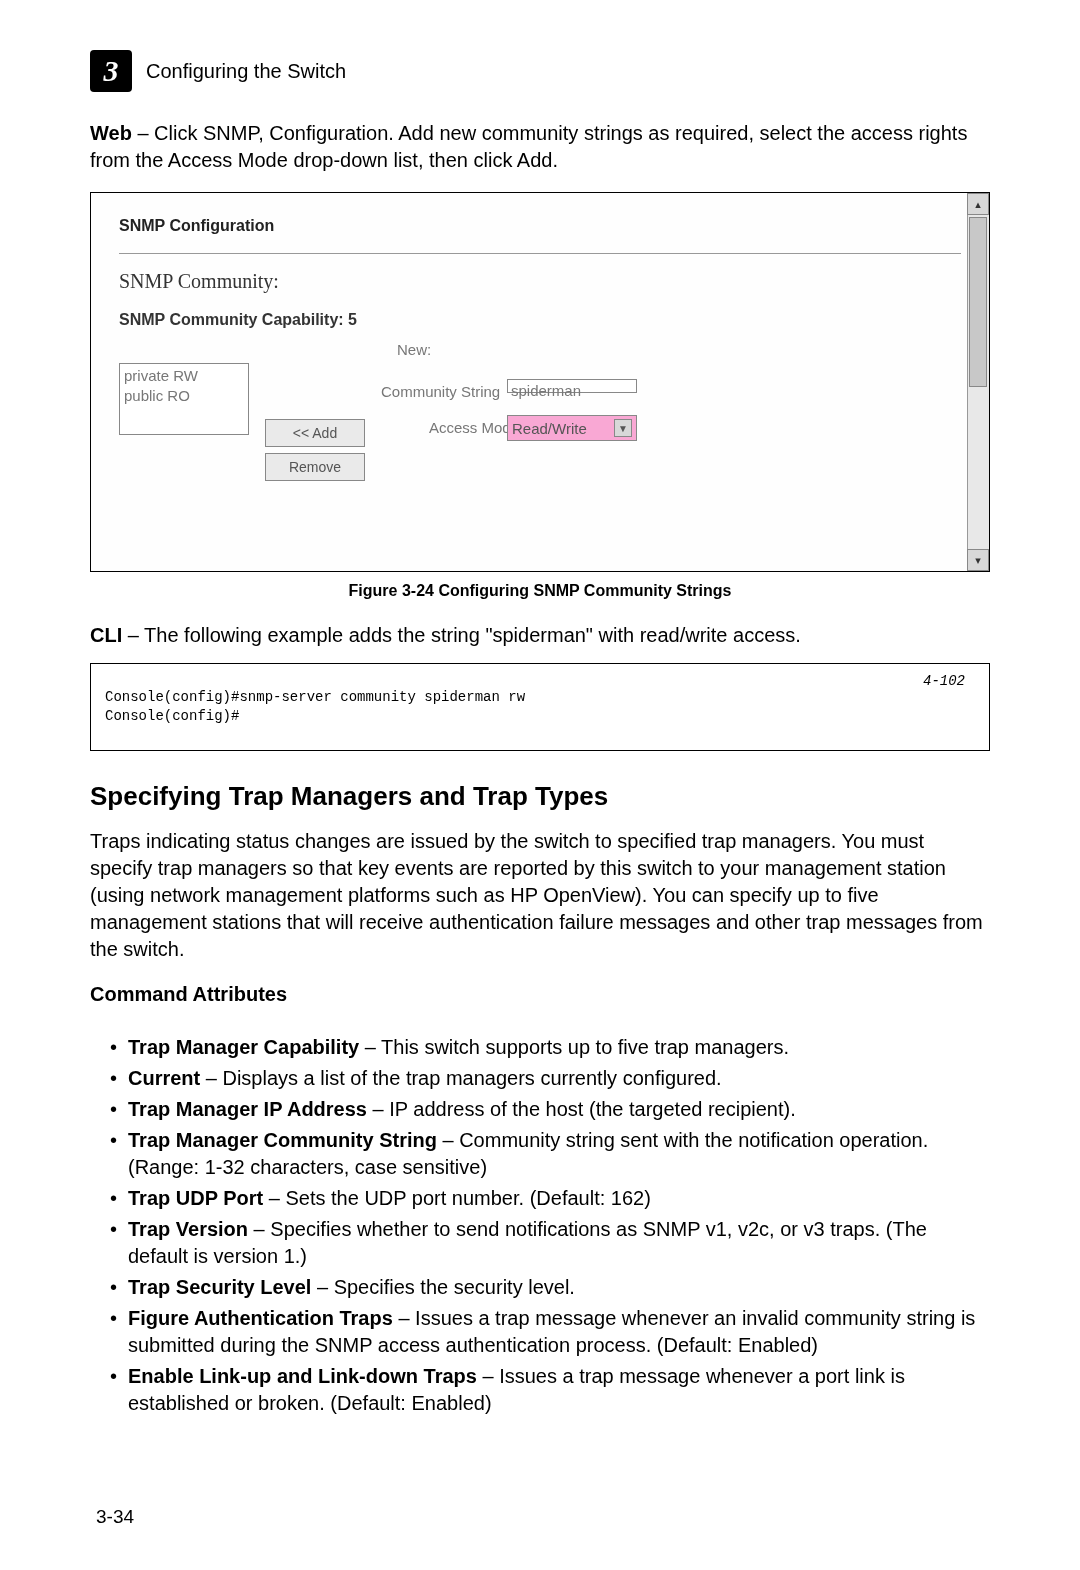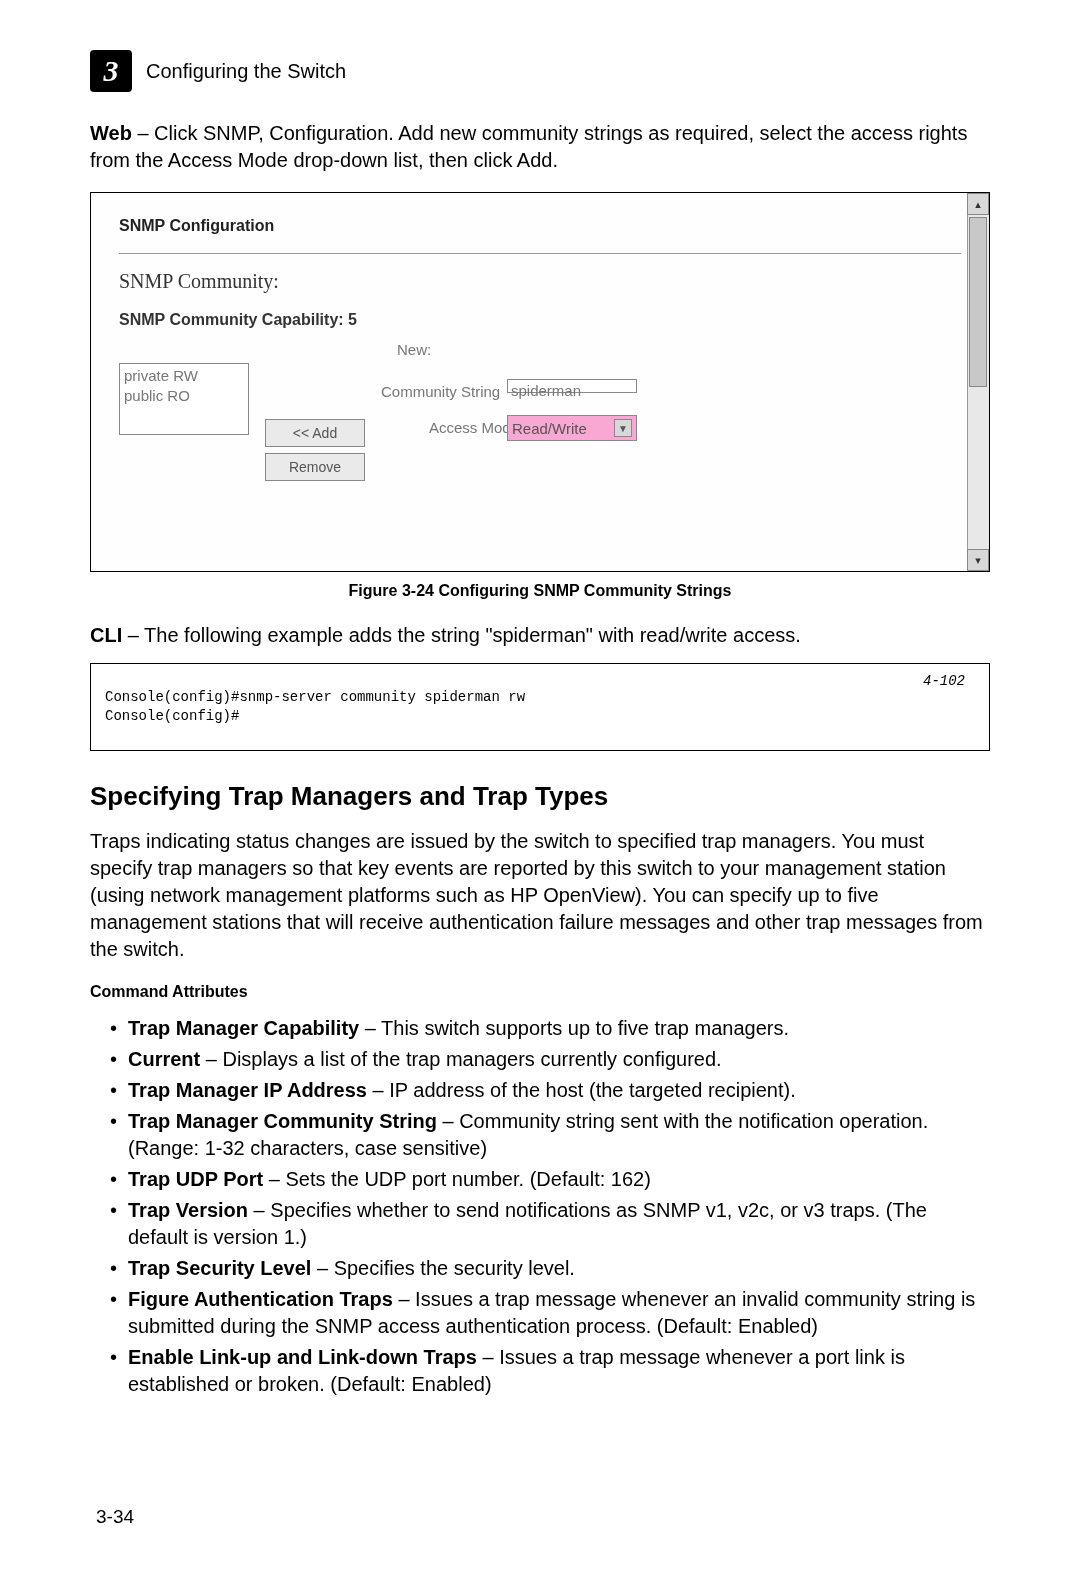--- a/index.html
+++ b/index.html
@@ -198,23 +198,23 @@
     font-size: 26px;
     font-weight: bold;
     margin-bottom: 16px;
   }
   .section-para {
     font-size: 20px;
     line-height: 1.35;
     margin-bottom: 20px;
   }
   .cmd-attr-hd {
-    font-size: 16px;
-    font-weight: bold;
-    margin-bottom: 14px;
+    font-size: 20px;
+    font-weight: bold;
+    margin-bottom: 28px;
   }
   ul.attrs {
     list-style: none;
     font-size: 20px;
     line-height: 1.35;
     padding-left: 20px;
   }
   ul.attrs li {
     position: relative;
     padding-left: 18px;

